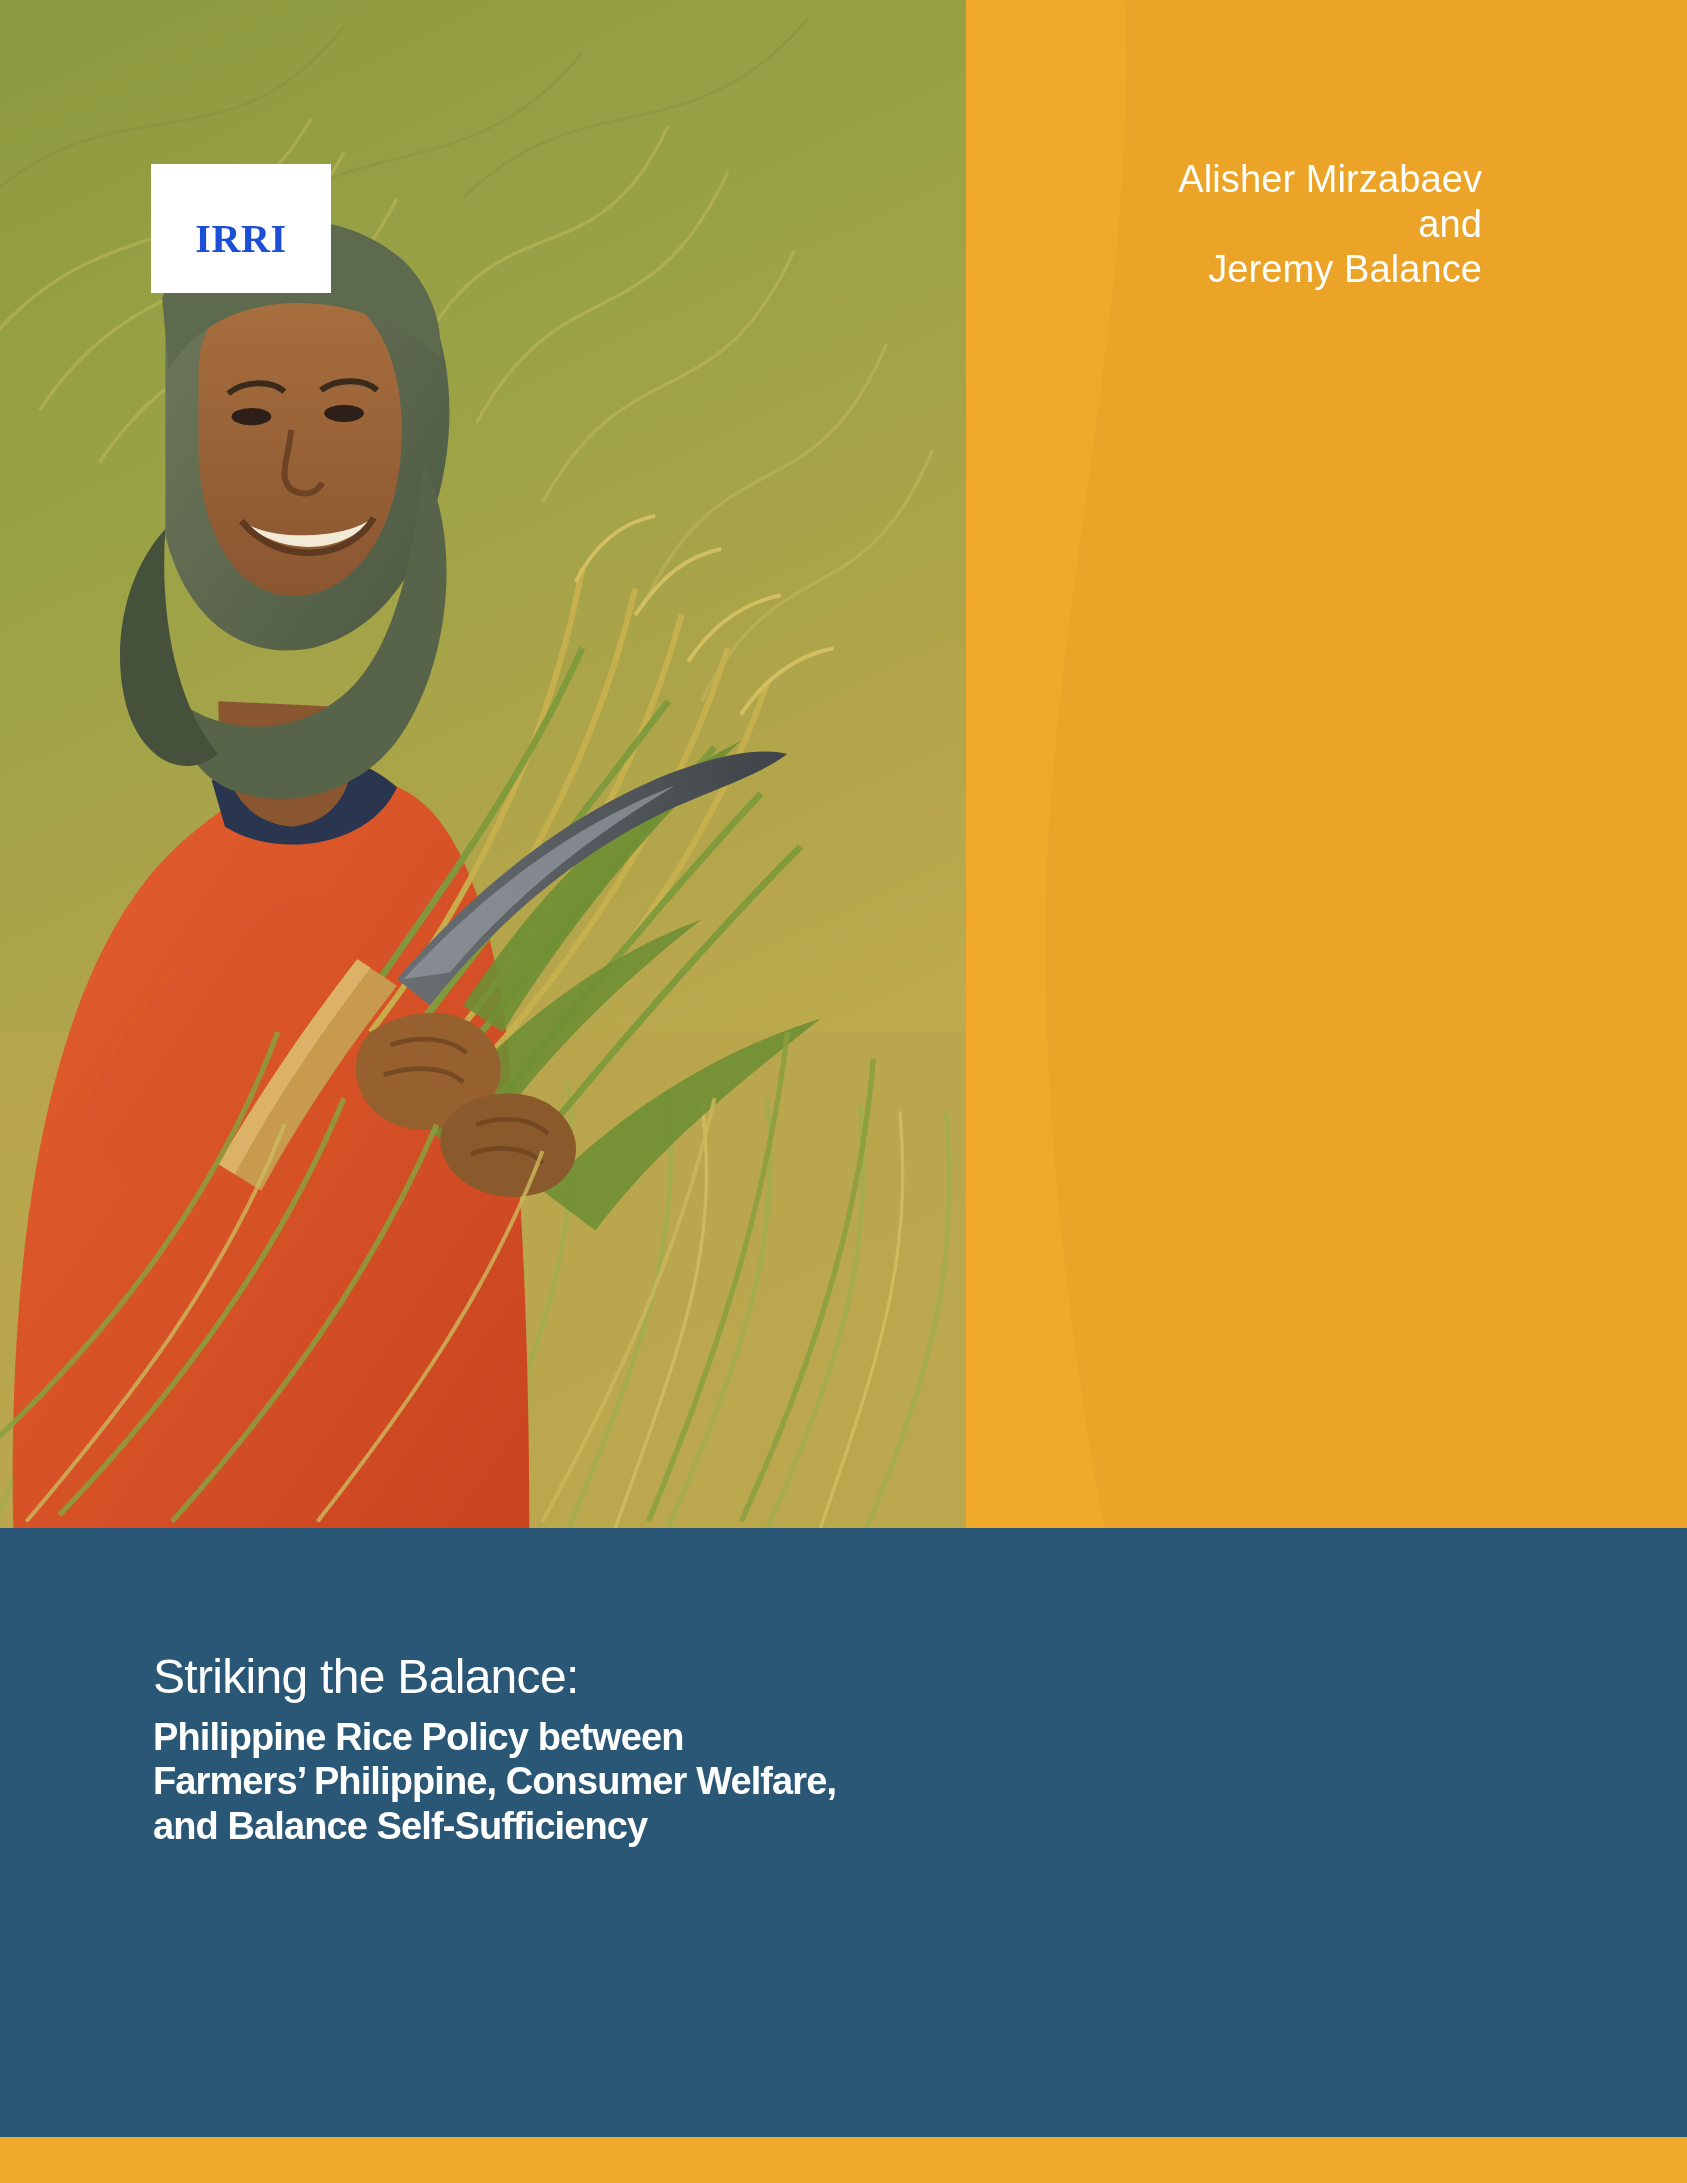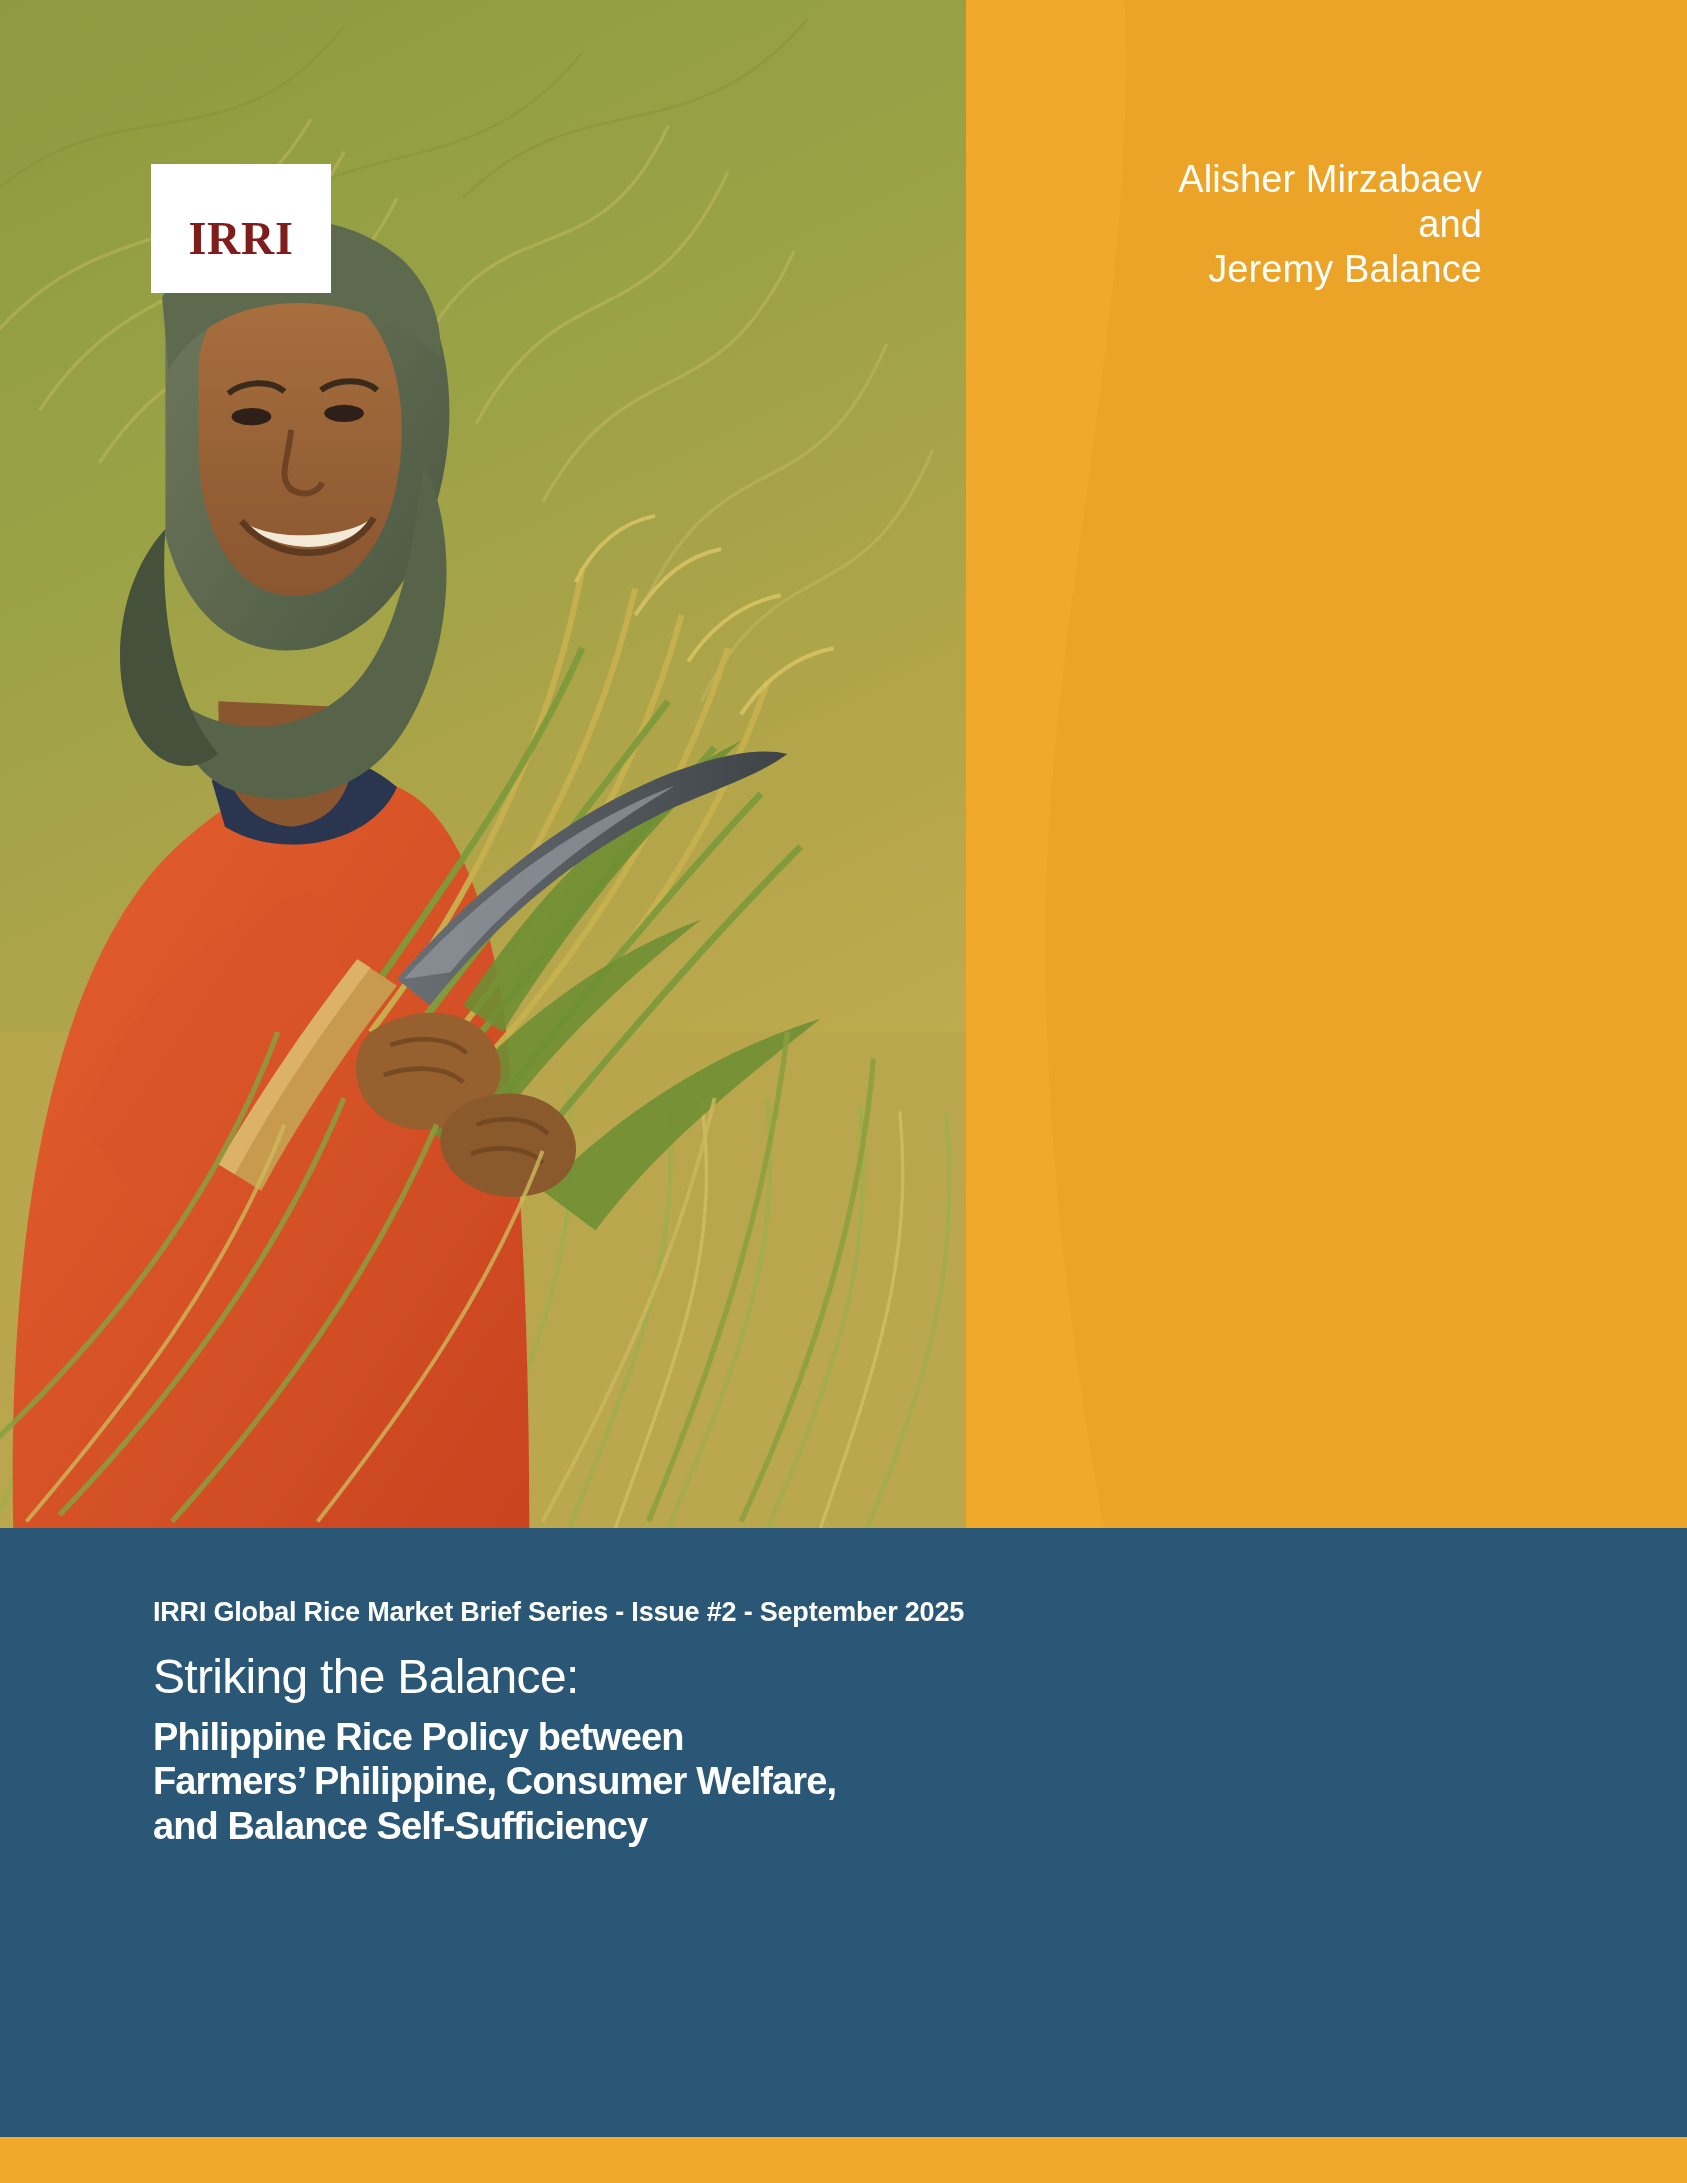--- a/index.html
+++ b/index.html
@@ -83,23 +83,23 @@
     width: 180px;
     height: 129px;
     background: #ffffff;
     display: flex;
     align-items: center;
     justify-content: center;
   }
   .logo-text {
     font-family: "Liberation Serif", serif;
     font-weight: bold;
-    font-size: 46px;
+    font-size: 40px;
     letter-spacing: 0.7px;
-    color: #7f1d1d;
+    color: #1d4ed8;
     line-height: 1;
     margin-top: 21px;
   }
 
   
   .authors {
     position: absolute;
     right: 205px;
     top: 157px;
     text-align: right;
@@ -354,21 +354,20 @@
     </div>
 
     <div class="authors">
       <div>Alisher Mirzabaev</div>
       <div>and</div>
       <div>Jeremy Balance</div>
     </div>
   </div>
 
   <div class="title-band">
-    <div class="series-line">IRRI Global Rice Market Brief Series - Issue #2 - September 2025</div>
     <div class="title-light">Striking the Balance:</div>
     <div class="title-bold">
       <span class="tline">Philippine Rice Policy between</span>
       <span class="tline">Farmers’ Philippine, Consumer Welfare,</span>
       <span class="tline">and Balance Self-Sufficiency</span>
     </div>
   </div>
 
   <div class="bottom-strip"></div>
 

